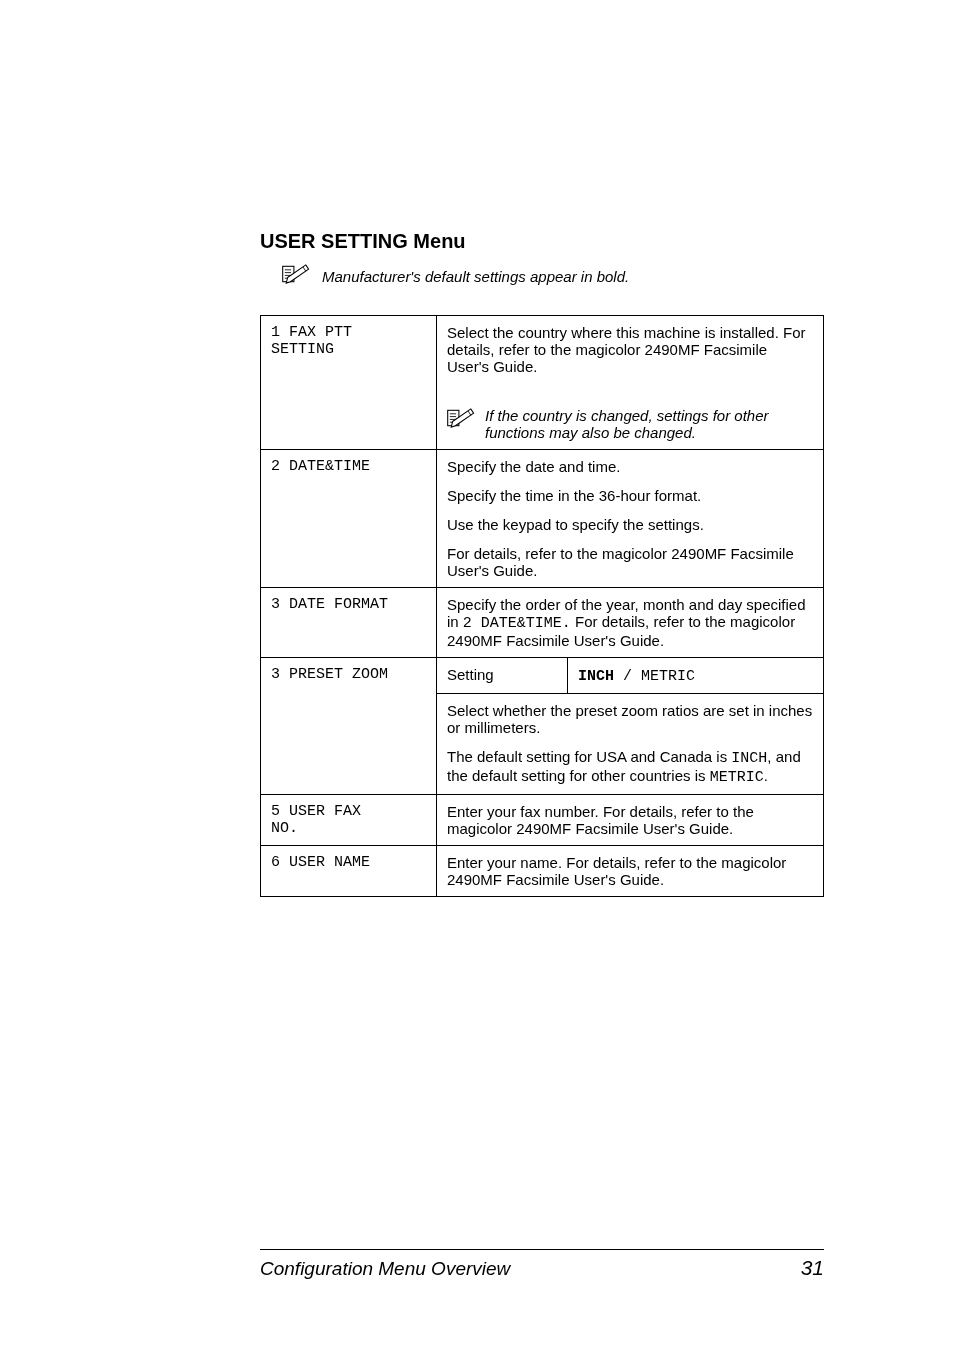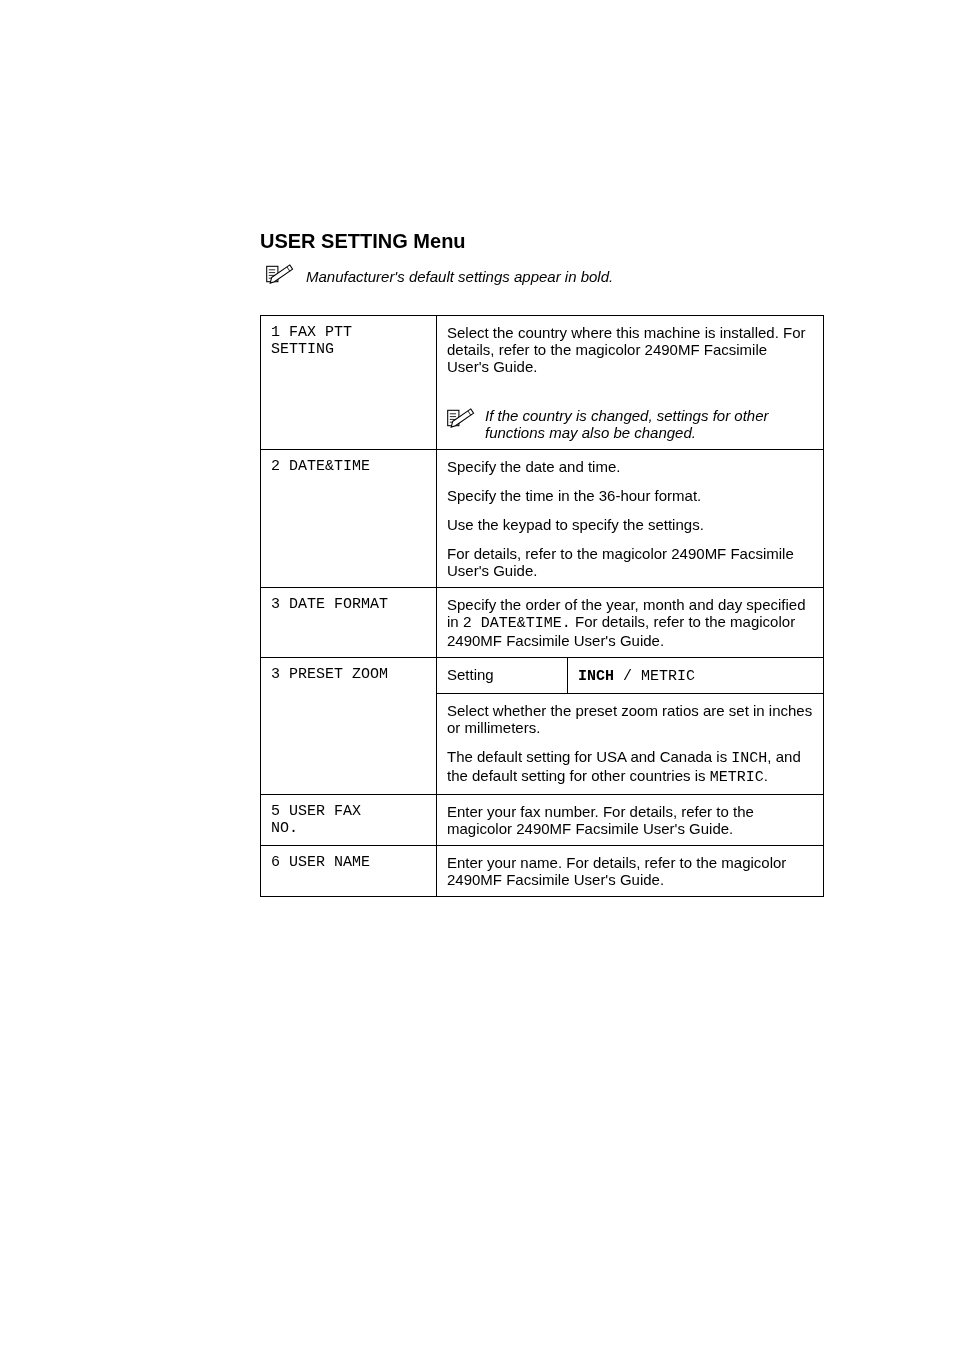--- a/index.html
+++ b/index.html
@@ -19,21 +19,21 @@
   }
   .section-title {
     font-weight: bold;
     font-size: 20px;
     margin-bottom: 10px;
   }
   .note-row {
     display: flex;
     align-items: flex-end;
     gap: 12px;
-    margin: 6px 0 30px 6px;
+    margin: 6px 0 30px 22px;
   }
   .note-icon svg {
     width: 28px;
     height: 22px;
     display: block;
   }
   .note-text {
     font-style: italic;
     font-size: 15px;
   }
@@ -185,14 +185,21 @@
       <td colspan="2">Enter your fax number. For details, refer to the magicolor 2490MF Facsimile User's Guide.</td>
     </tr>
 
     <tr>
       <td class="left-col">6 USER NAME</td>
       <td colspan="2">Enter your name. For details, refer to the magicolor 2490MF Facsimile User's Guide.</td>
     </tr>
   </tbody>
     </table>
 
+  <div class="footer">
+    <div class="footer-rule"></div>
+    <div class="footer-line">
+      <span>Configuration Menu Overview</span>
+      <span class="footer-page">31</span>
+    </div>
+  </div>
 
 </div>
 
 </body></html>

